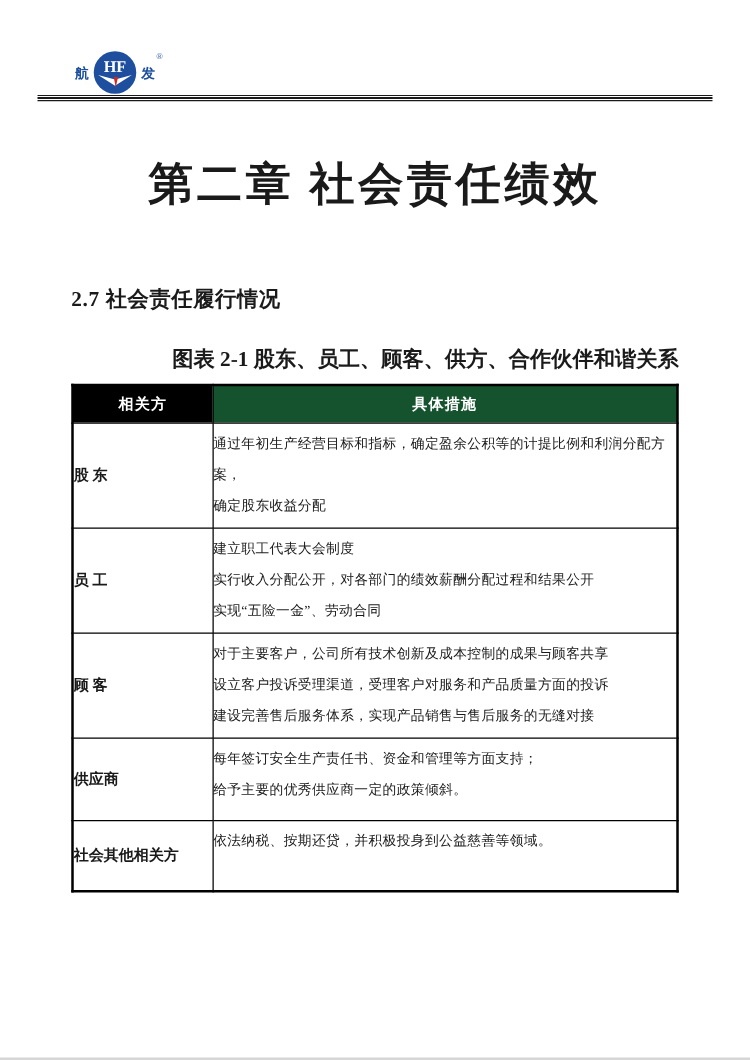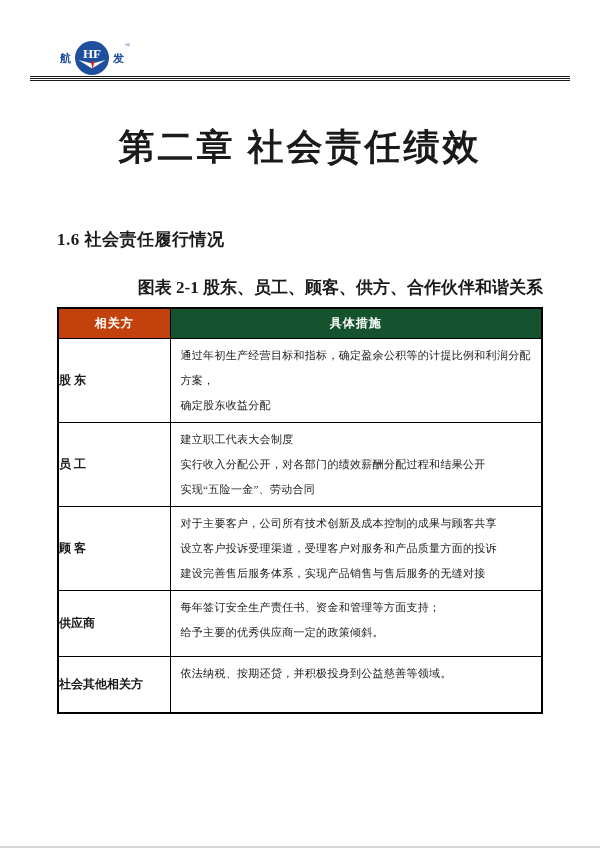--- a/index.html
+++ b/index.html
@@ -119,21 +119,21 @@
     letter-spacing: 1px;
   }
   .stakeholder-table td.label-cell {
     text-align: left;
     vertical-align: middle;
     font-weight: bold;
     font-size: 12px;
   }
   .stakeholder-table td.measures-cell {
     vertical-align: top;
-    padding: 4px 8px 4px 10px;
+    padding: 4px 8px 4px 0;
   }
   .measure-line {
     line-height: 25px;
     letter-spacing: 0.3px;
   }
   
   .stakeholder-table tbody tr:nth-child(1) { height: 45px; }
   .stakeholder-table tbody tr:nth-child(2) { height: 58px; }
   .stakeholder-table tbody tr:nth-child(3) { height: 62px; }
   .stakeholder-table tbody tr:nth-child(4) { height: 66px; }
@@ -157,33 +157,33 @@
         <span class="logo-char">发</span>
         <span class="registered">®</span>
       </div>
     </div>
     <div class="triple-rule"></div>
   </div>
 
   <div class="content">
     <h1 class="chapter-title">第二章 社会责任绩效</h1>
 
-    <h2 class="section-heading">1.6 社会责任履行情况</h2>
+    <h2 class="section-heading">2.7 社会责任履行情况</h2>
 
 
     <div class="table-caption">图表 2-1 股东、员工、顾客、供方、合作伙伴和谐关系</div>
 
     <table class="stakeholder-table">
       <colgroup>
           <col class="c1">
           <col class="c2">
         </colgroup>
       <thead>
         <tr>
-          <th style="background: #c2410c; color: rgb(255, 255, 255);">相关方</th>
+          <th style="background: #000000; color: rgb(255, 255, 255);">相关方</th>
           <th style="background: #14532d; color: rgb(255, 255, 255);">具体措施</th>
         </tr>
       </thead>
       <tbody>
           <tr>
             <td class="label-cell">股 东</td>
             <td class="measures-cell">
               <div class="measure-line">通过年初生产经营目标和指标，确定盈余公积等的计提比例和利润分配方案，</div>
               <div class="measure-line">确定股东收益分配</div>
             </td>

